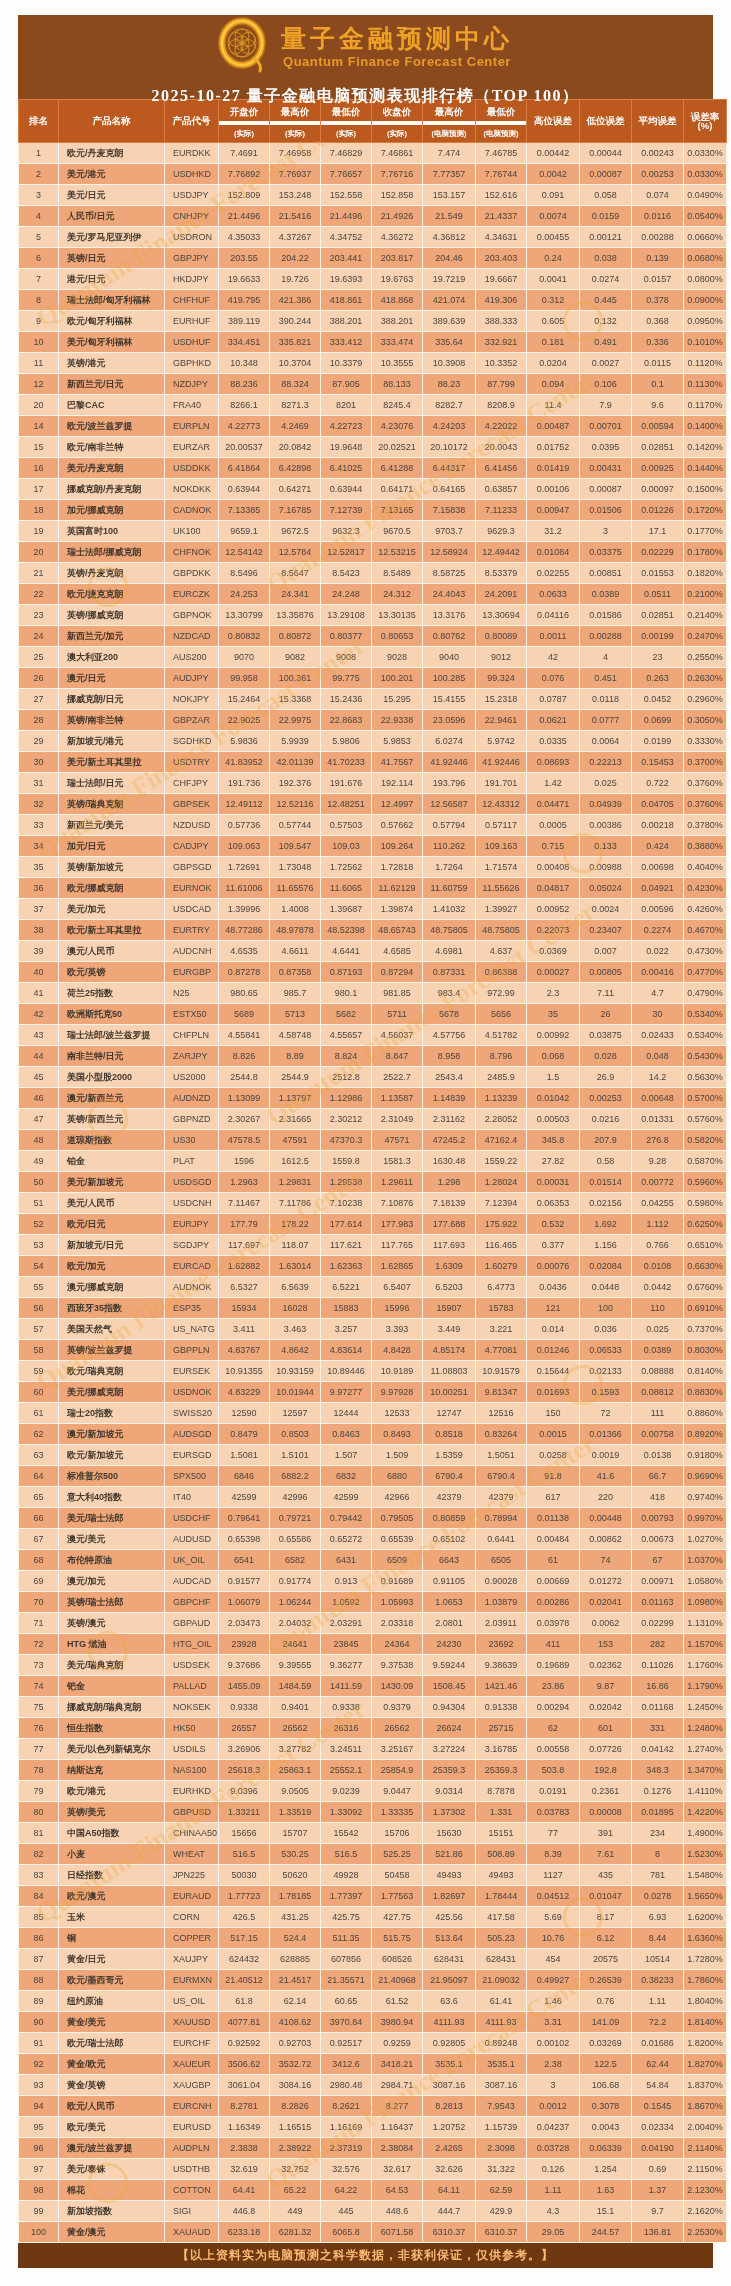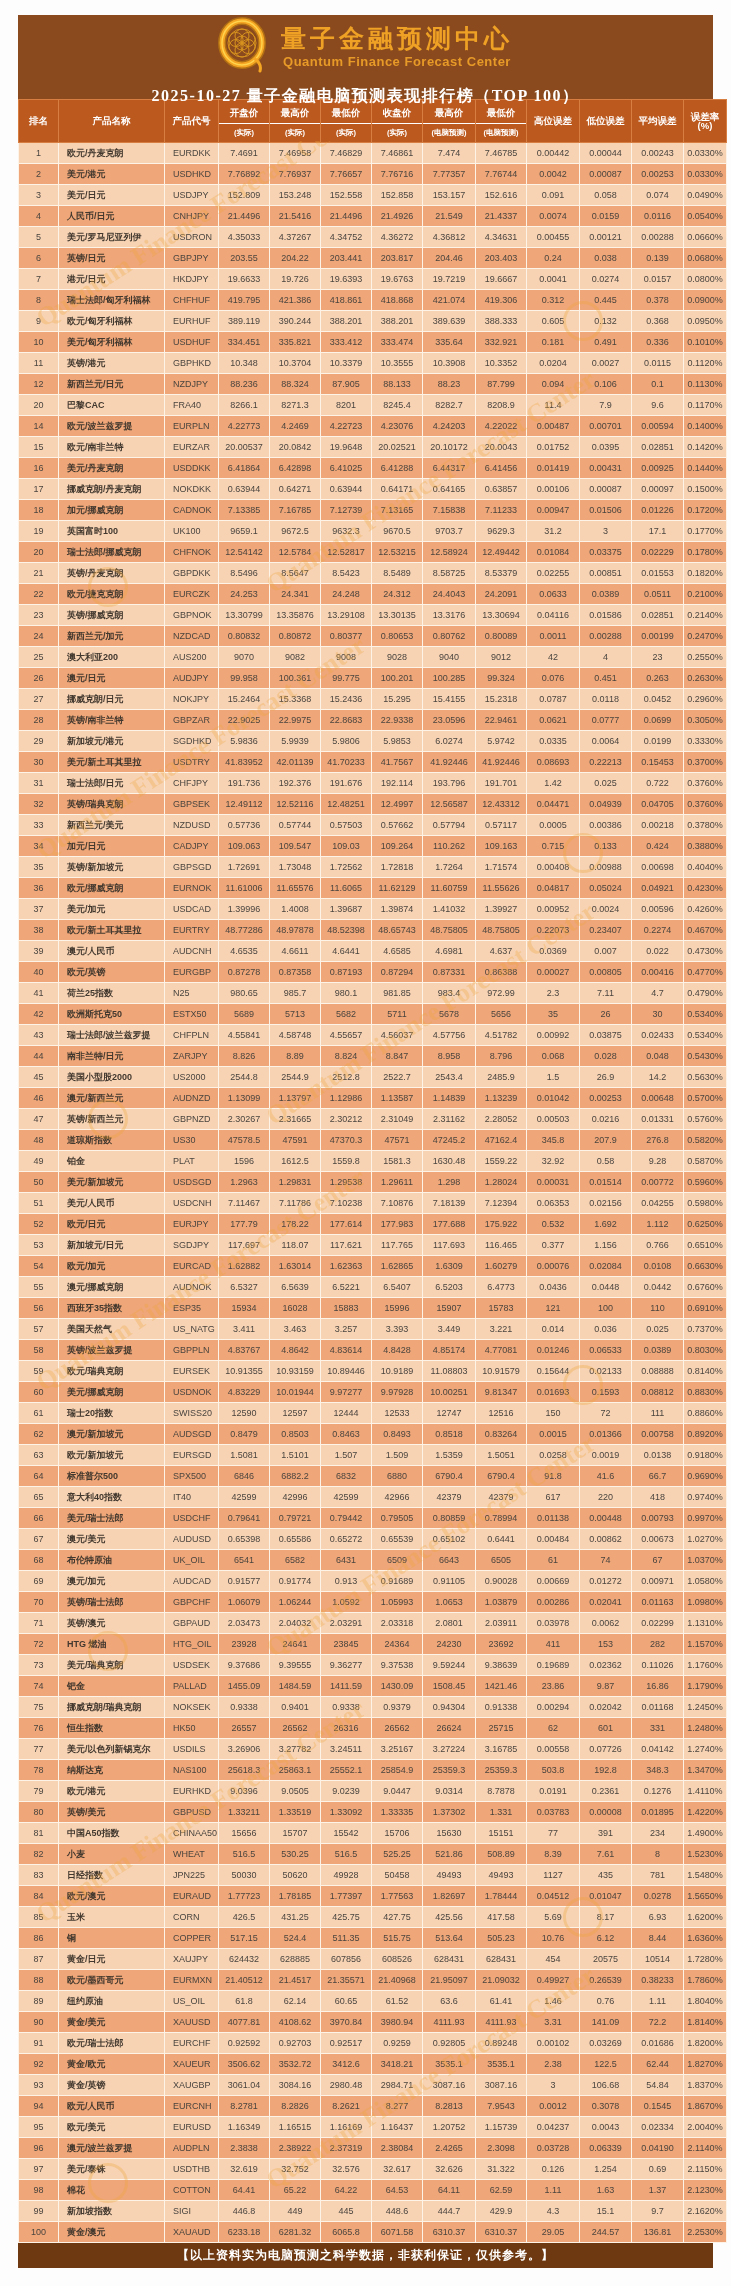--- a/index.html
+++ b/index.html
@@ -16,32 +16,32 @@
             font-size:25px;color:#efa125;letter-spacing:4px;}
   .brand-en{font-size:13px;font-weight:bold;color:#e79a28;letter-spacing:.5px;margin-top:3px;}
   .report-title{color:#ffffff;font-family:"Liberation Serif","DejaVu Serif",serif;
                 font-size:16px;letter-spacing:1.5px;margin-top:12px;font-weight:bold;}
 
   
   table{width:695px;table-layout:fixed;border-collapse:collapse;}
   thead th{background:#bc591e;color:#ffffff;border:1px solid #d77f42;
            font-weight:bold;padding:0;vertical-align:middle;height:42px;}
   .hl{font-size:9.5px;line-height:1;padding:4px 4px;}
-  th.two .hl{border-bottom:1px solid #ffffff;padding:6px 0 5px;}
+  th.two .hl{border-bottom:4px solid #ffffff;padding:6px 0 5px;}
   .hs{font-size:7.5px;line-height:1;padding:5px 0 4px;}
   tbody td{height:20px;padding:0 2px;font-size:9px;color:#4a453f;text-align:center;
            border:1px solid #fdf3e6;overflow:hidden;white-space:nowrap;}
   tbody tr.odd td{background:#f7d3b4;}
   tbody tr.even td{background:#efa678;}
   td.left{text-align:left;padding-left:8px;}
   td.name{font-weight:bold;color:#42382e;}
 
   
   .footer-bar{background:#6e3910;height:25px;display:flex;align-items:center;justify-content:center;
-              color:#ffffff;font-family:"Liberation Serif","DejaVu Serif",serif;
+              color:#fdba74;font-family:"Liberation Serif","DejaVu Serif",serif;
               font-size:12px;font-weight:bold;letter-spacing:1px;}
 
   
   .watermark-layer{position:absolute;left:0;right:0;top:126px;bottom:25px;
                    overflow:hidden;pointer-events:none;z-index:5;}
   .wm-text{position:absolute;transform:rotate(-33deg);font-size:26px;font-weight:bold;
            color:rgba(240,164,60,.30);white-space:nowrap;
            font-family:"Liberation Serif","DejaVu Serif",serif;}
   .wm-ring{position:absolute;width:34px;height:34px;border:3px solid rgba(240,164,60,.32);
            border-radius:50%;}
@@ -854,21 +854,21 @@
           <tr class="odd">
             <td>49</td>
             <td class="left name">铂金</td>
             <td class="left">PLAT</td>
             <td>1596</td>
             <td>1612.5</td>
             <td>1559.8</td>
             <td>1581.3</td>
             <td>1630.48</td>
             <td>1559.22</td>
-            <td>32.92</td>
+            <td>27.82</td>
             <td>0.58</td>
             <td>9.28</td>
             <td>0.5870%</td>
           </tr>
           <tr class="even">
             <td>50</td>
             <td class="left name">美元/新加坡元</td>
             <td class="left">USDSGD</td>
             <td>1.2963</td>
             <td>1.29831</td>

